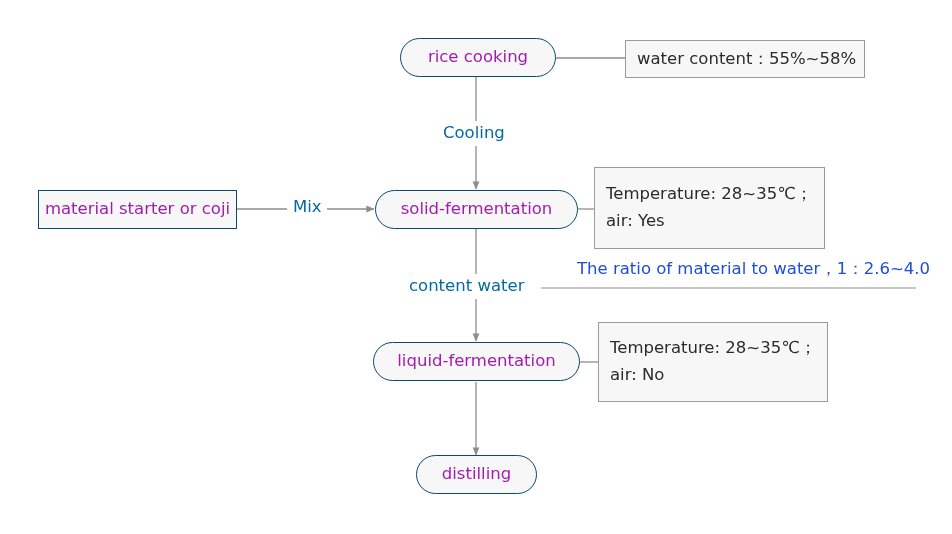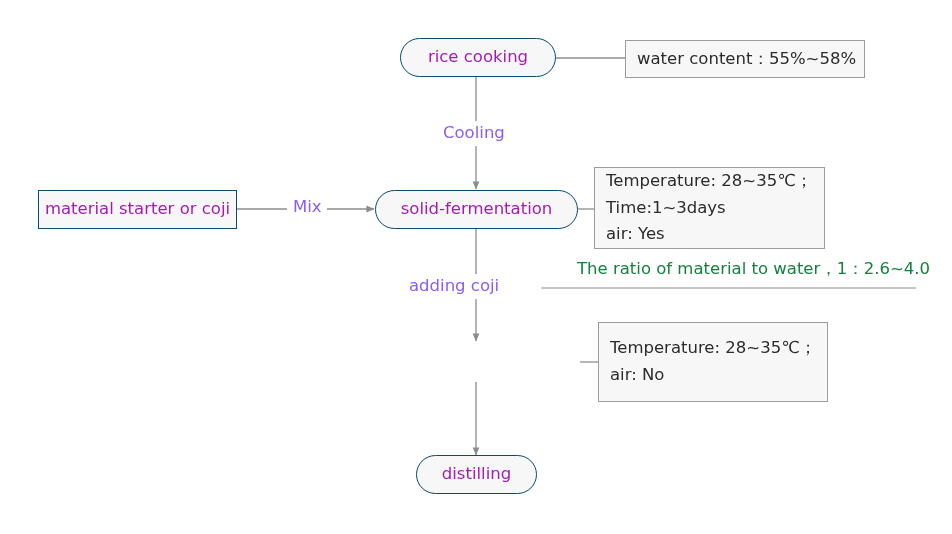--- a/index.html
+++ b/index.html
@@ -60,29 +60,29 @@
     font-size: 16.5px;
     color: #2b2b2b;
   }
   .infobox .line {
     line-height: 1.62;
     white-space: pre;
   }
   .edge-label {
     position: absolute;
     font-size: 16.5px;
-    color: #8b5cf6;
+    color: #0369a1;
     white-space: nowrap;
     background: #ffffff;
     padding: 0 3px;
   }
   .note-text {
     position: absolute;
     font-size: 16.5px;
-    color: #15803d;
+    color: #1d4ed8;
     white-space: nowrap;
   }
 </style>
 </head>
 <body>
 
 <div id="diagram-canvas">
 
   <svg class="svg-layer" viewBox="0 0 952 534" width="952" height="534" xmlns="http://www.w3.org/2000/svg">
     <defs>
@@ -112,45 +112,47 @@
   </svg>
 
   <div class="node rounded" style="left:400px; top:38px; width:156px; height:39px;">
     <span>rice cooking</span>
   </div>
 
   <div class="node rounded" style="left:375px; top:190px; width:203px; height:39px;">
     <span>solid-fermentation</span>
   </div>
 
+  <div class="node rounded" style="left:373px; top:342px; width:207px; height:39px;">
+    <span>liquid-fermentation</span>
+  </div>
 
   <div class="node rounded" style="left:416px; top:455px; width:121px; height:39px;align-items:center;">
     <span>distilling</span>
   </div>
 
   <div class="node rect" style="left:38px; top:190px; width:199px; height:39px;">
     <span>material starter or coji</span>
   </div>
 
   <div class="infobox" style="left:625px; top:40px; width:240px; height:38px;">
     <div class="line">water content：55%~58%</div>
   </div>
 
   <div class="infobox" style="left:594px; top:167px; width:231px; height:82px;">
     <div class="line">Temperature: 28~35℃；</div>
-    <div class="line">Time:1~3days</div>
     <div class="line">air: Yes</div>
   </div>
 
   <div class="infobox" style="left:598px; top:322px; width:230px; height:80px;">
     <div class="line">Temperature: 28~35℃；</div>
     <div class="line">air: No</div>
   </div>
 
   <div class="edge-label" style="left:440px; top:123px;">Cooling</div>
 
   <div class="edge-label" style="left:290px; top:197px;">Mix</div>
 
-  <div class="edge-label" style="left:406px; top:276px;">adding coji</div>
+  <div class="edge-label" style="left:406px; top:276px;">content water</div>
 
   <div class="note-text" style="left:577px; top:258px;">The ratio of material to water，1：2.6~4.0</div>
 
 </div>
 
 </body></html>

